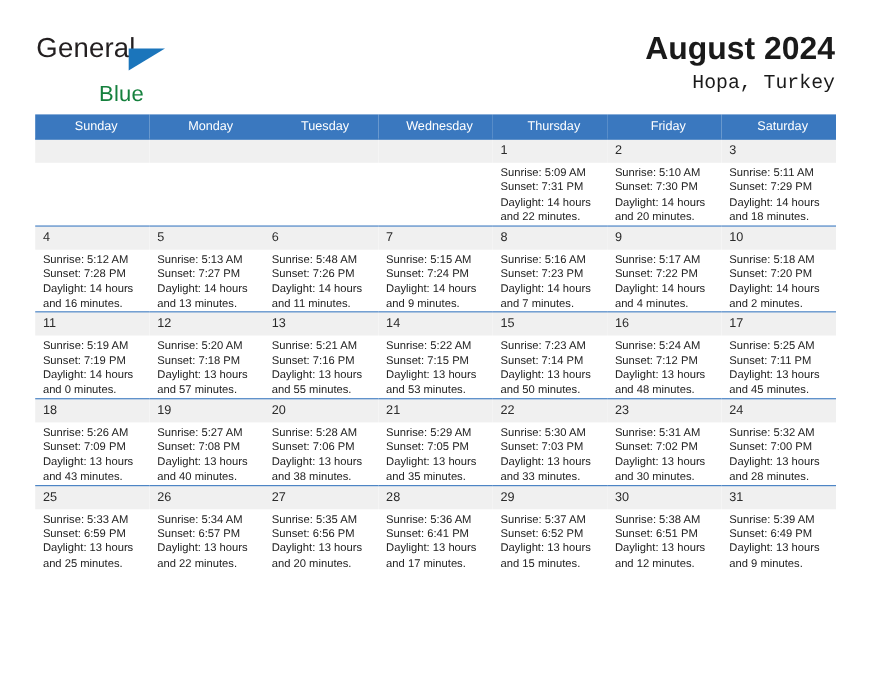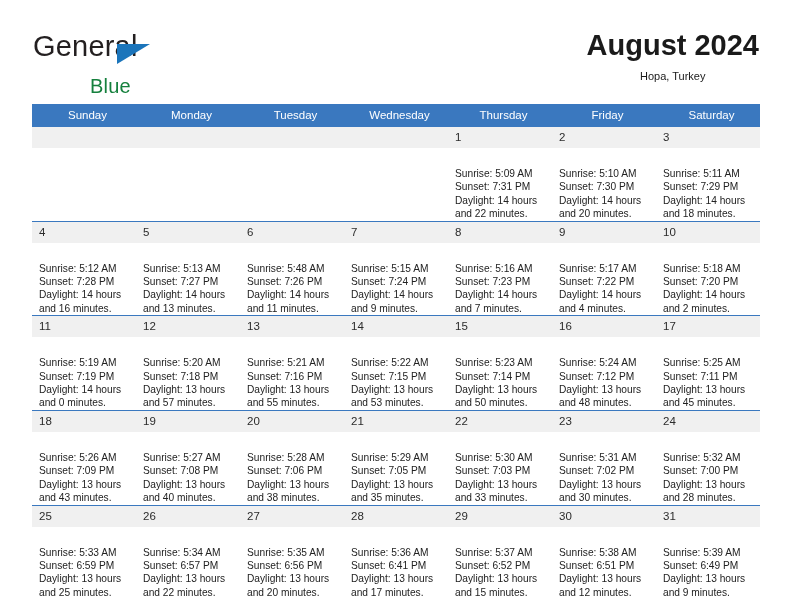--- a/index.html
+++ b/index.html
@@ -35,21 +35,21 @@
     position: absolute;
     left: 0;
     top: 2px;
     width: 230px;
     height: 60px;
   }
   .brand-general {
     position: absolute;
     left: 0;
     top: 0;
-    font-size: 29px;
+    font-size: 25px;
     letter-spacing: 0.2px;
     color: #231f20;
     font-family: "Liberation Sans", sans-serif;
   }
   .brand-blue {
     position: absolute;
     left: 57px;
     top: 23px;
     font-size: 20px;
     letter-spacing: 0.2px;
@@ -76,26 +76,25 @@
   .cal-title {
     font-size: 29px;
     line-height: 34px;
     color: #1a1a1a;
     font-weight: bold;
     font-family: "Liberation Sans", sans-serif;
     white-space: nowrap;
   }
   .cal-subtitle {
     margin-top: 6px;
-    font-size: 11px;
+    font-size: 18px;
     line-height: 17px;
     color: #1a1a1a;
-    font-family: Liberation Sans, sans-serif;
+    font-family: Liberation Mono, monospace;
     white-space: nowrap;
-    text-align: center;
   }
 
   
   .calendar {
     position: absolute;
     left: 32px;
     top: 104px;
     width: 728px;
     border-collapse: collapse;
     table-layout: fixed;
@@ -133,21 +132,21 @@
     line-height: 14px;
     color: #2b2b2b;
     padding: 3px 0 4px 7px;
     min-height: 14px;
     font-family: "Liberation Sans", sans-serif;
   }
   .daynum.empty {
     color: transparent;
   }
   .info {
-    padding: 19px 6px 0 7px;
+    padding: 3px 6px 0 7px;
     font-size: 10.2px;
     line-height: 13.4px;
     color: #222222;
     font-family: "Liberation Sans", sans-serif;
   }
   .info div {
     white-space: nowrap;
   }
 </style>
 </head>
@@ -322,21 +321,21 @@
             <div class="info">
               <div>Sunrise: 5:22 AM</div>
               <div>Sunset: 7:15 PM</div>
               <div>Daylight: 13 hours</div>
               <div>and 53 minutes.</div>
             </div>
           </td>
           <td>
             <span class="daynum">15</span>
             <div class="info">
-              <div>Sunrise: 5:23 AM</div>
+              <div>Sunrise: 7:23 AM</div>
               <div>Sunset: 7:14 PM</div>
               <div>Daylight: 13 hours</div>
               <div>and 50 minutes.</div>
             </div>
           </td>
           <td>
             <span class="daynum">16</span>
             <div class="info">
               <div>Sunrise: 5:24 AM</div>
               <div>Sunset: 7:12 PM</div>

